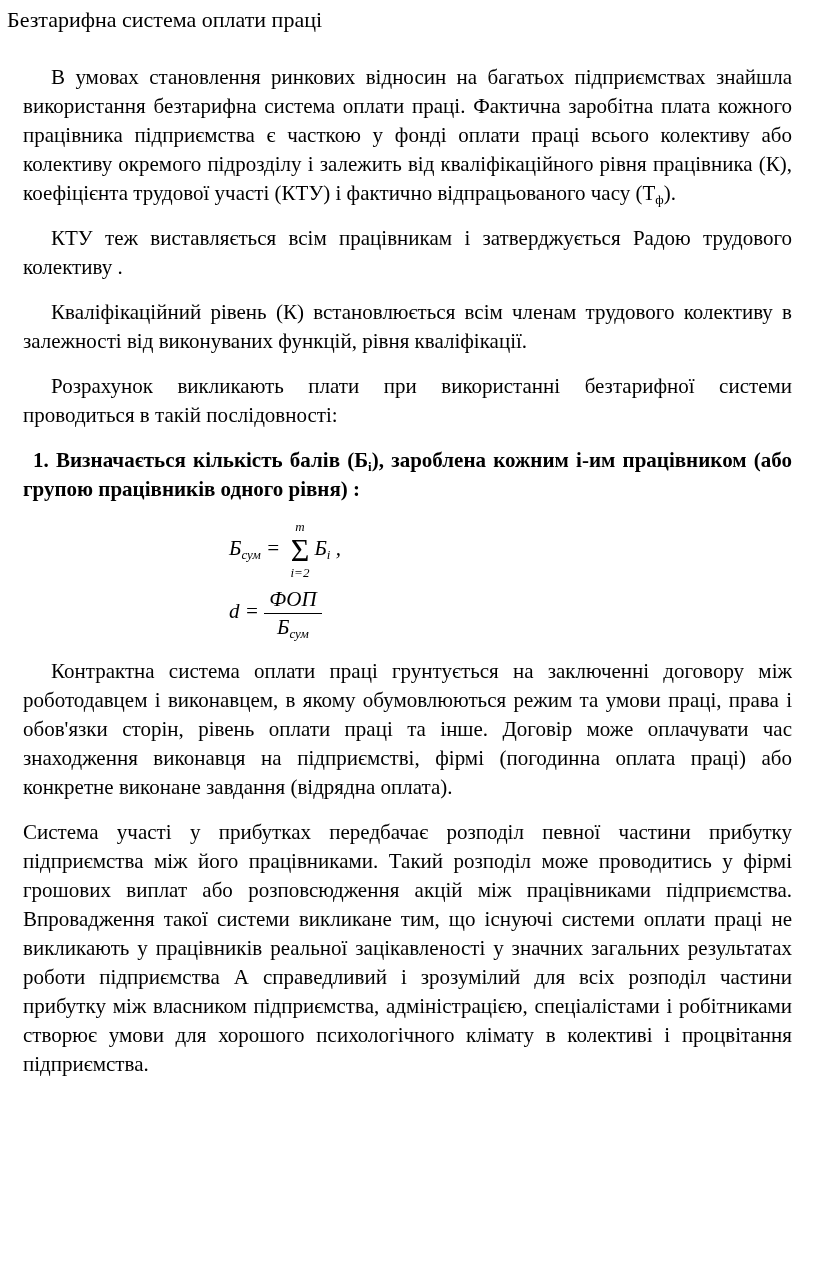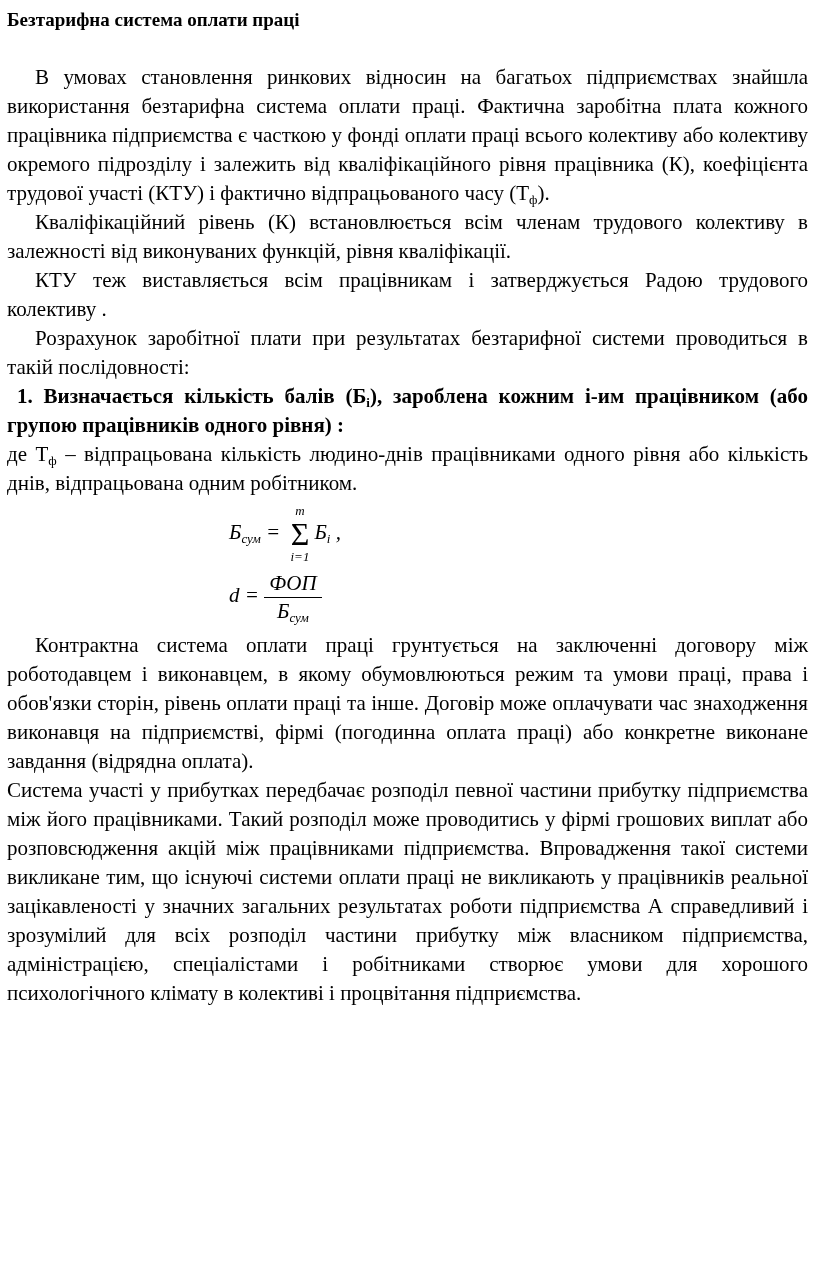--- a/index.html
+++ b/index.html
@@ -12,28 +12,28 @@
     min-height: 1266px;
     box-sizing: border-box;
     padding: 5px 8px 10px 7px;
     font-family: "Liberation Serif", serif;
     font-size: 21px;
     line-height: 29px;
     color: #000000;
     background: #ffffff;
   }
   .title {
-    font-size: 19px;
-    font-weight: bold;
+    font-size: 22px;
+    font-weight: normal;
     margin: 0 0 29px 0;
     line-height: 29px;
     text-align: left;
   }
   .para {
-    margin: 0;
+    margin: 16px;
     text-align: justify;
   }
   .indent { text-indent: 28px; }
   .indent-sm { text-indent: 10px; font-weight: bold; }
   sub {
     font-size: 13px;
     line-height: 0;
     vertical-align: -4px;
   }
   .formula {
@@ -82,37 +82,36 @@
 </style>
 </head>
 <body>
 
 <div class="page">
 
   <h1 class="title">Безтарифна система оплати праці</h1>
 
   <p class="para indent">В умовах становлення ринкових відносин на багатьох підприємствах знайшла використання безтарифна система оплати праці. Фактична заробітна плата кожного працівника підприємства є часткою у фонді оплати праці всього колективу або колективу окремого підрозділу і залежить від кваліфікаційного рівня працівника (К), коефіцієнта трудової участі (КТУ) і фактично відпрацьованого часу (Т<sub>ф</sub>).</p>
 
+  <p class="para indent">КТУ теж виставляється всім працівникам і затверджується Радою трудового колективу .</p>
+
   <p class="para indent">Кваліфікаційний рівень (К) встановлюється всім членам трудового колективу в залежності від виконуваних функцій, рівня кваліфікації.</p>
 
-  <p class="para indent">КТУ теж виставляється всім працівникам і затверджується Радою трудового колективу .</p>
-
-  <p class="para indent">Розрахунок заробітної плати при результатах безтарифної системи проводиться в такій послідовності:</p>
+  <p class="para indent">Розрахунок викликають плати при використанні безтарифної системи проводиться в такій послідовності:</p>
 
   <p class="para indent-sm">1. Визначається кількість балів (Б<sub>і</sub>), зароблена кожним і-им працівником (або групою працівників одного рівня) :</p>
 
 
-  <p class="para">де Т<sub>ф</sub> – відпрацьована кількість людино-днів працівниками одного рівня або кількість днів, відпрацьована одним робітником.</p>
 
 
   <div class="formula formula-tall">
     <span><span>Б</span><sub>сум</sub></span><span> = </span><span class="sum">
         <span class="lim">m</span>
         <span class="sigma">Σ</span>
-        <span class="lim">i=1</span>
+        <span class="lim">i=2</span>
       </span><span><span>Б</span><sub>і</sub><span> ,</span></span>
   </div>
 
 
 
   <div class="formula formula-tall">
     <span>d</span><span> = </span><span class="frac"><span class="num">ФОП</span><span class="den"><span>Б</span><sub>сум</sub></span></span>
   </div>
 
 

